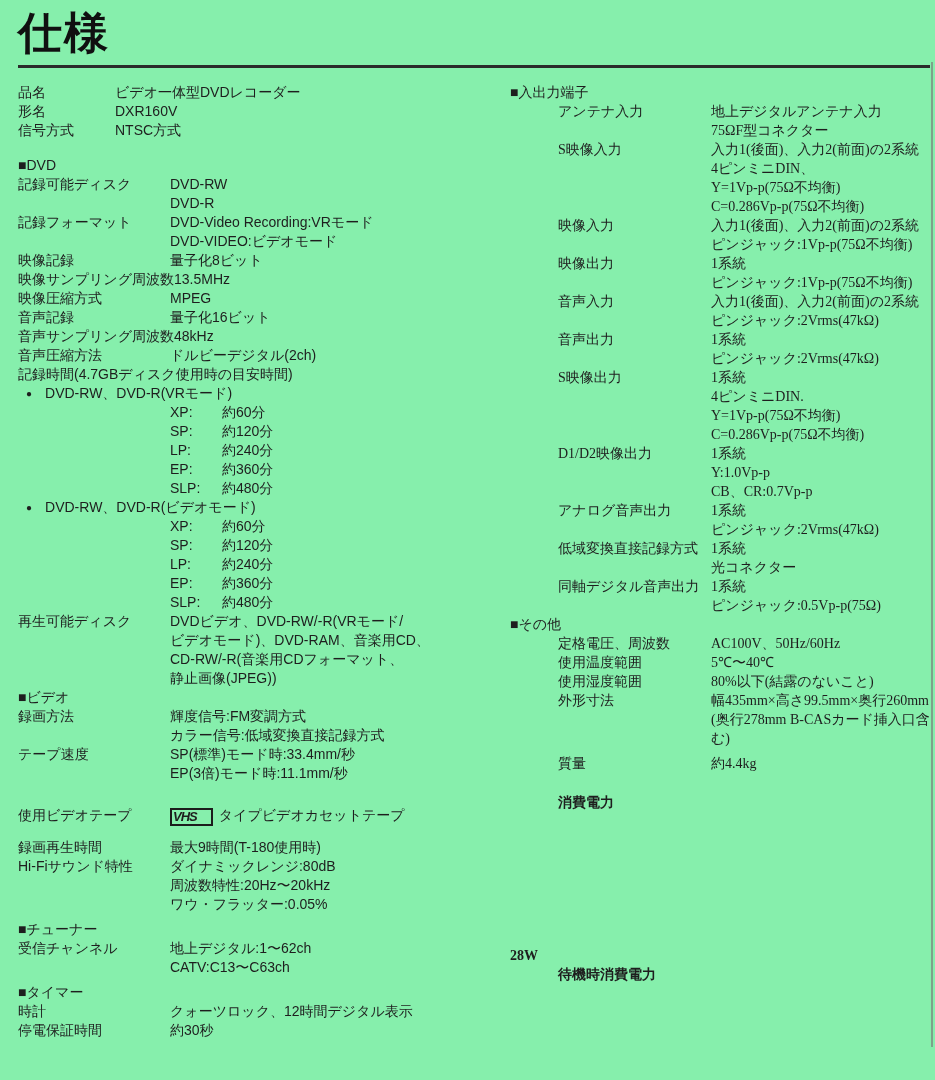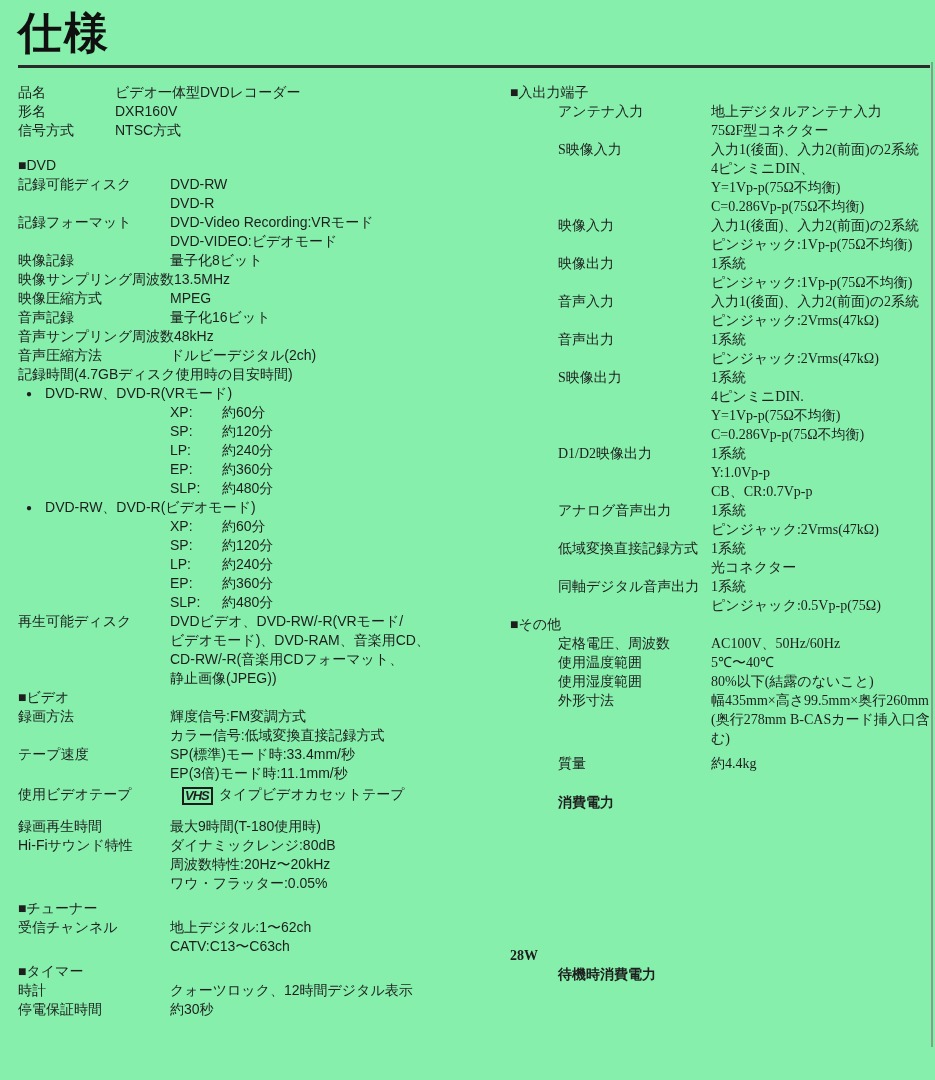--- a/index.html
+++ b/index.html
@@ -44,32 +44,32 @@
   .row .val{flex:1;min-width:0;}
   .val-line{white-space:pre-wrap;}
   .sec{white-space:nowrap;}
   .plain{white-space:nowrap;}
   .bullet-row{display:flex;align-items:flex-start;padding-left:8px;}
   .bullet-dot{font-size:10px;line-height:19px;margin-right:13px;}
   .mode-line{display:flex;padding-left:152px;}
   .mode-lbl{flex:0 0 52px;}
   .bold{font-weight:bold;flex-direction:column;}
   .mt6{margin-top:6px;}
-  .mt10{margin-top:2px;gap:12px;}
+  .mt10{margin-top:23px;}
   .mt12{margin-top:12px;}
   .mt16{margin-top:16px;}
   .mt20{margin-top:20px;}
   .vhs-badge{
     display:inline-block;
     border:2px solid #1c1c1c;
     font-weight:bold;
     font-style:italic;
     font-size:13px;
     line-height:14px;
-    padding:0 2px 0 1px;
+    padding:0 14px 0 1px;
     letter-spacing:-1px;
     margin-right:6px;
     vertical-align:-1px;
   }
 </style>
 </head>
 <body>
 
 <div class="page">
   <h1 class="page-title">仕様</h1>

